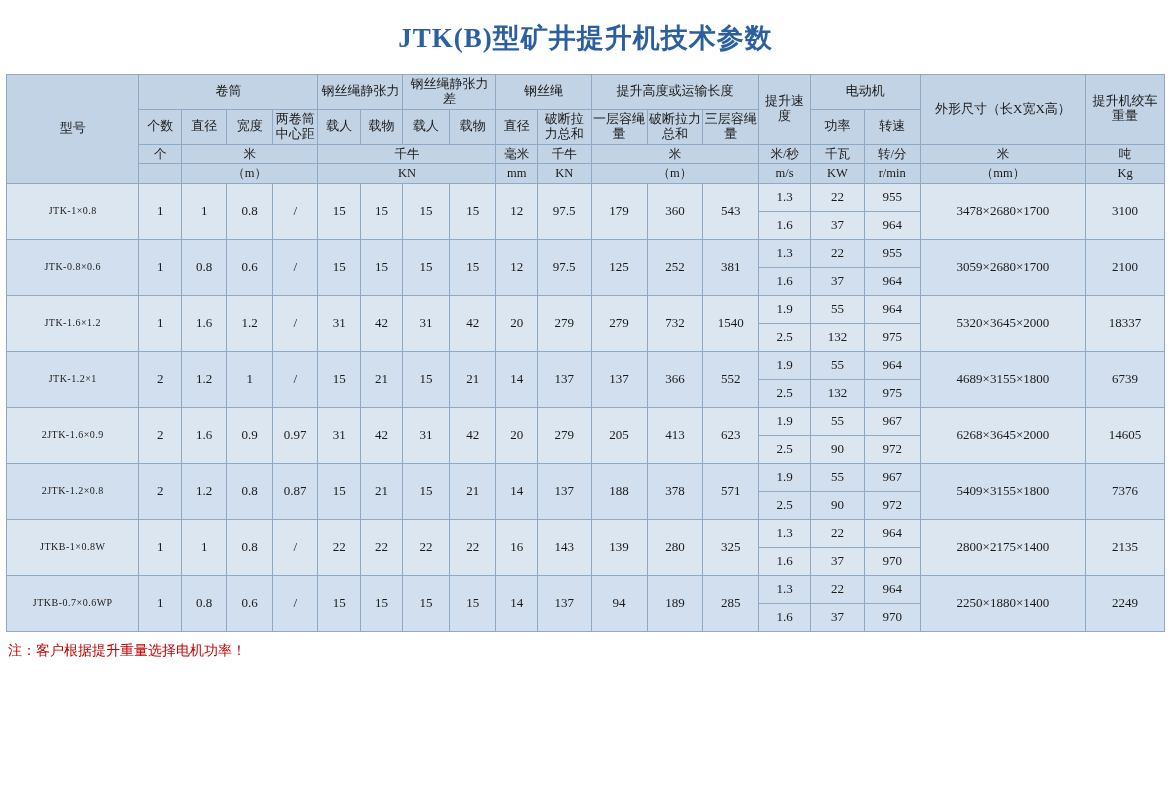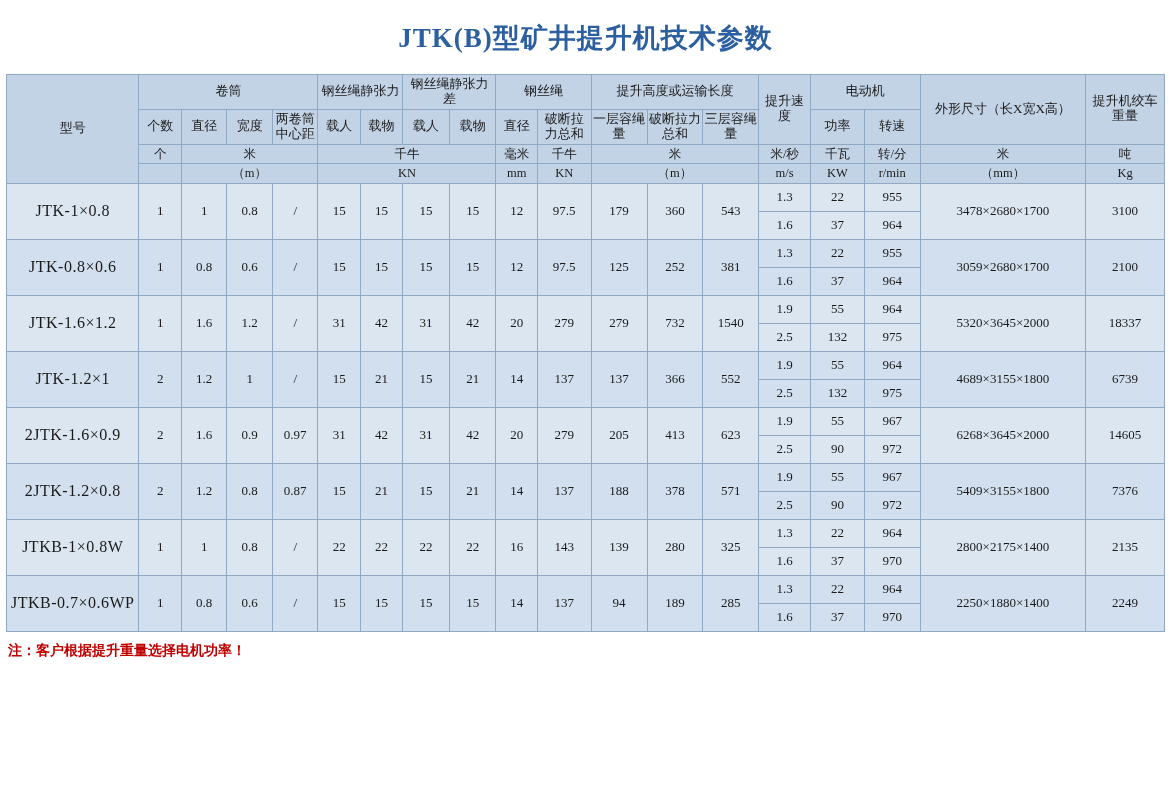--- a/index.html
+++ b/index.html
@@ -54,30 +54,30 @@
   table.spec thead td.unit-row,
   table.spec thead td.unit-row2 {
     background: #c3d3e6;
     font-size: 12.5px;
   }
   table.spec tbody td {
     background: #dce6f1;
     height: 23px;
   }
   table.spec tbody td.model {
-    font-size: 16px;
+    font-size: 10px;
     letter-spacing: 0.5px;
   }
   table.spec tbody tr.alt td {
     background: #d2dfee;
   }
   .note {
     color: #c00000;
     font-size: 14px;
-    font-weight: bold;
+    font-weight: normal;
     padding: 10px 0 0 8px;
     font-family: "Liberation Sans", sans-serif;
   }
   .vhead {
     font-size: 12.5px;
     line-height: 1.1;
   }
 </style>
 </head>
 <body>

